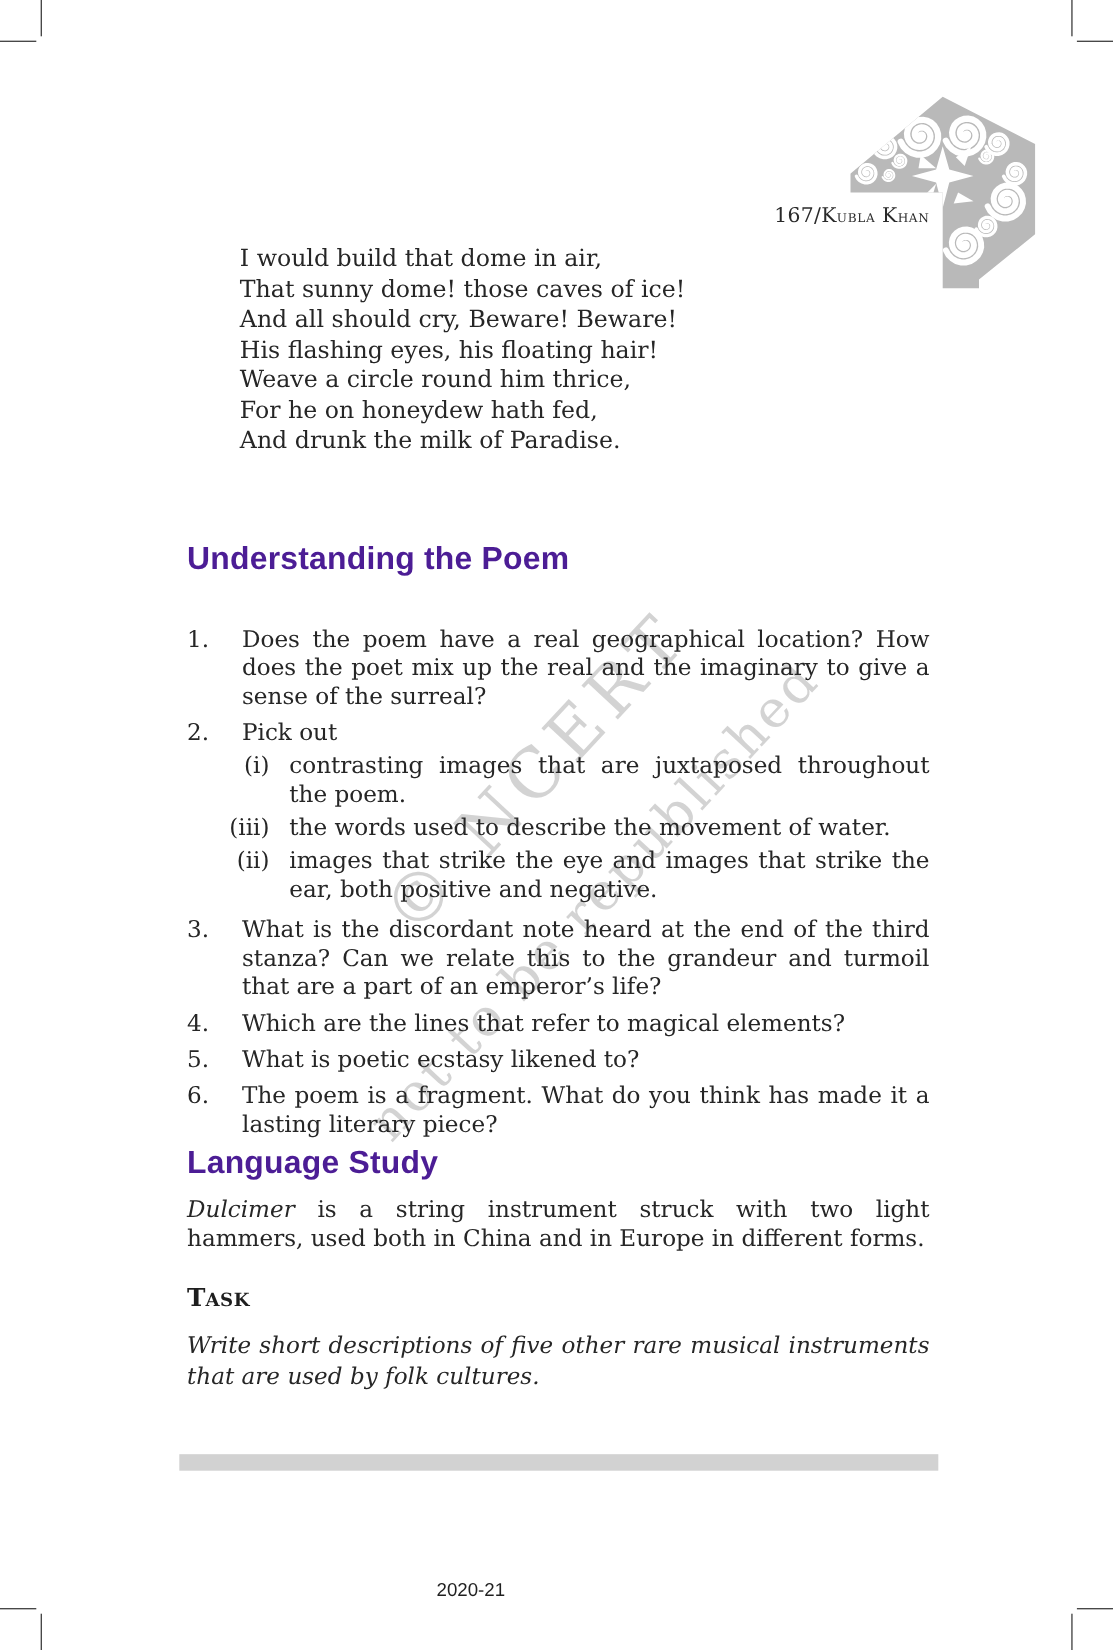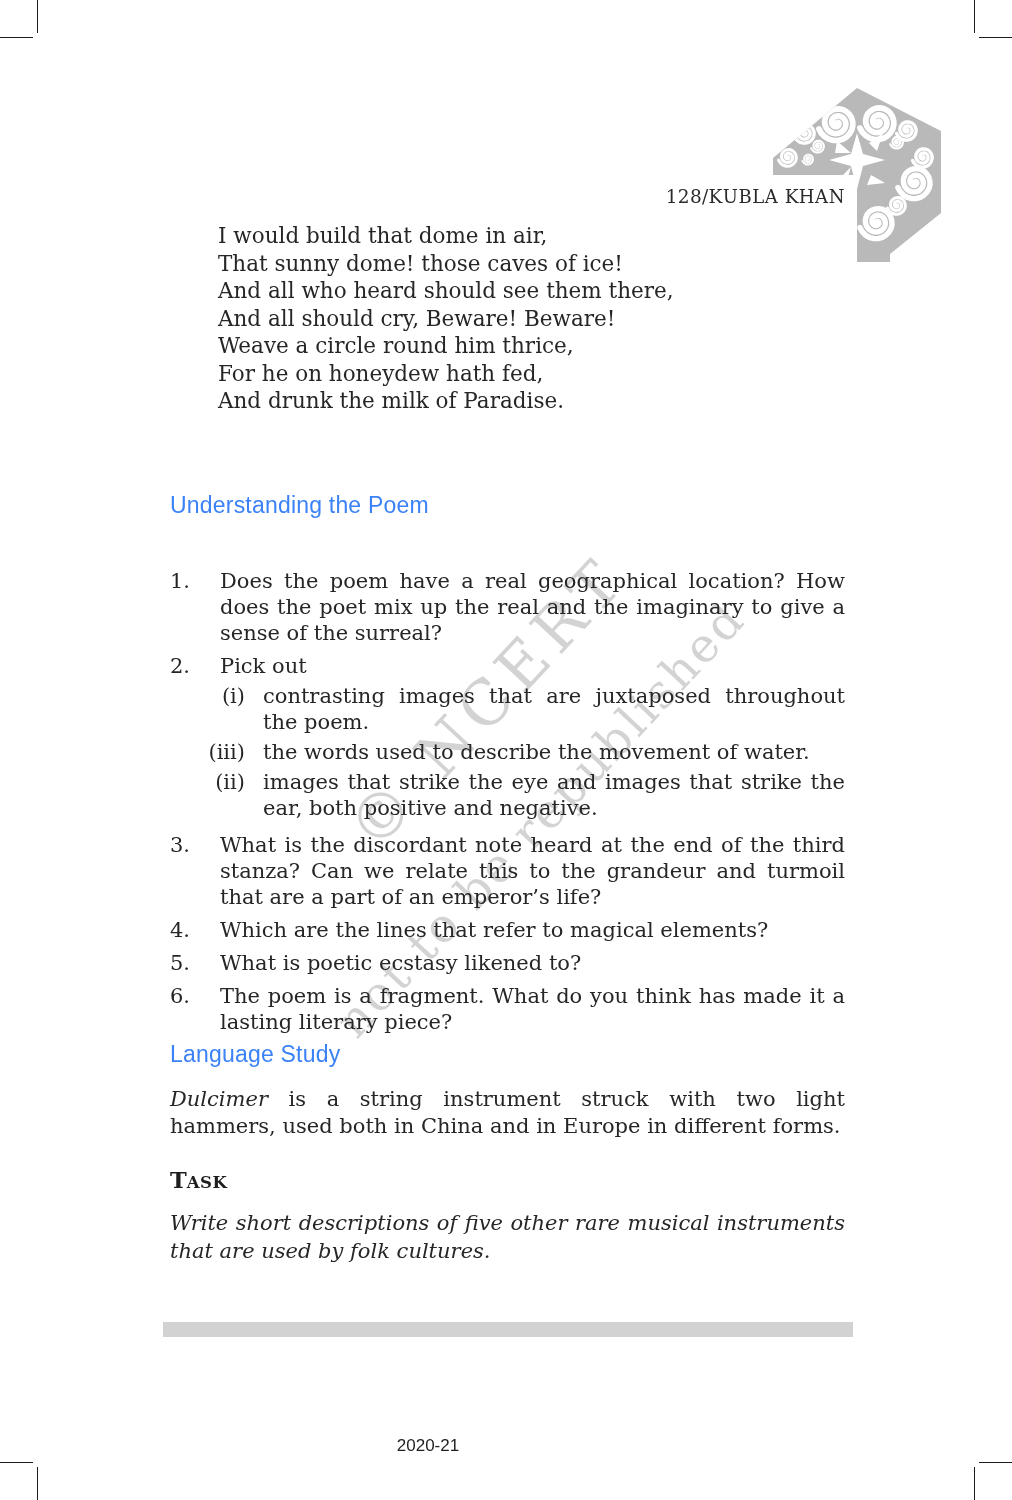--- a/index.html
+++ b/index.html
@@ -7,37 +7,37 @@
     position:relative;width:1012px;height:1500px;background:#ffffff;
     font-family:"DejaVu Serif",serif;color:#262626;overflow:hidden;
   }
   
   .crop{position:absolute;background:#1c1c1c;}
   
   #running-head{
     position:absolute;top:186px;right:167px;width:300px;text-align:right;
     font-size:18.5px;color:#2a2a2a;letter-spacing:.3px;z-index:3;
   }
-  #running-head .sc{font-size:18px;letter-spacing:.6px;}
+  #running-head .sc{font-size:11px;letter-spacing:.6px;}
   
   #ornament{position:absolute;left:773px;top:83px;width:170px;height:180px;z-index:2;}
   
   .wm{
     position:absolute;z-index:1;color:rgba(150,150,150,.42);
     font-family:"DejaVu Serif",serif;white-space:nowrap;text-align:center;
     transform:rotate(-47deg);
   }
   #wm-line1{left:267px;top:666px;width:440px;font-size:62px;letter-spacing:8px;}
   #wm-line2{left:230px;top:792px;width:620px;font-size:47px;letter-spacing:3px;}
   
   #poem{position:absolute;left:218px;top:222px;z-index:2;font-size:21.5px;line-height:27.5px;}
   
   .section-heading{
     position:absolute;left:170px;z-index:2;font-family:"Liberation Sans",sans-serif;
-    font-weight:normal;font-size:23px;color:#3b82f6;letter-spacing:.2px;
+    font-weight:bold;font-size:29px;color:#4c1d95;letter-spacing:.2px;
   }
   #heading-understanding{top:492px;}
   #heading-language{top:1041px;}
   #intro-italic{
     position:absolute;left:170px;top:537px;z-index:2;font-style:italic;font-size:21px;
   }
   
   #questions{position:absolute;left:170px;top:568px;width:675px;z-index:2;
     font-size:21px;line-height:26px;}
   .q{display:flex;margin-bottom:7px;}
@@ -109,31 +109,31 @@
         <polygon points="84,50 90,71 112,77 90,83 84,106 78,83 56,77 78,71"></polygon>
         <polygon points="96,60 110,50 104,68"></polygon>
         <polygon points="98,92 112,100 94,102"></polygon>
         <polygon points="68,94 78,84 72,104"></polygon>
         <polygon points="64,58 78,70 62,70"></polygon>
       </g>
     </svg>
   </div>
 
   <div id="running-head">
-    <span>128</span><span>/</span><span>K</span><span class="sc">UBLA</span> <span>K</span><span class="sc">HAN</span>
+    <span>167</span><span>/</span><span>K</span><span class="sc">UBLA</span> <span>K</span><span class="sc">HAN</span>
   </div>
 
   <div class="wm" id="wm-line1">© NCERT</div>
   <div class="wm" id="wm-line2">not to be republished</div>
 
   <div id="poem">
     <div>I would build that dome in air,</div>
     <div>That sunny dome! those caves of ice!</div>
-    <div>And all who heard should see them there,</div>
     <div>And all should cry, Beware! Beware!</div>
+    <div>His flashing eyes, his floating hair!</div>
     <div>Weave a circle round him thrice,</div>
     <div>For he on honeydew hath fed,</div>
     <div>And drunk the milk of Paradise.</div>
   </div>
 
   <div class="section-heading" id="heading-understanding">Understanding the Poem</div>
 
   <div id="questions">
     <div class="q">
       <span class="qnum">1.</span>

